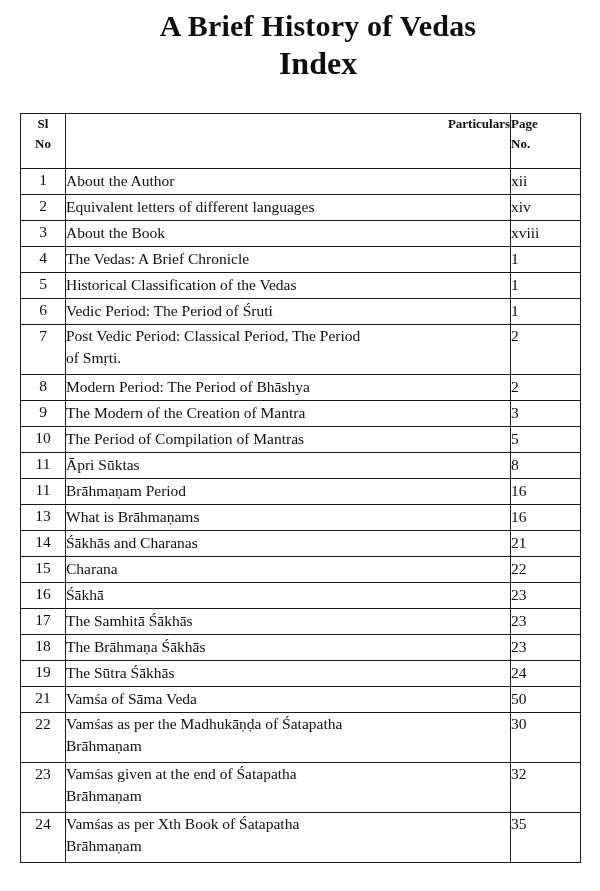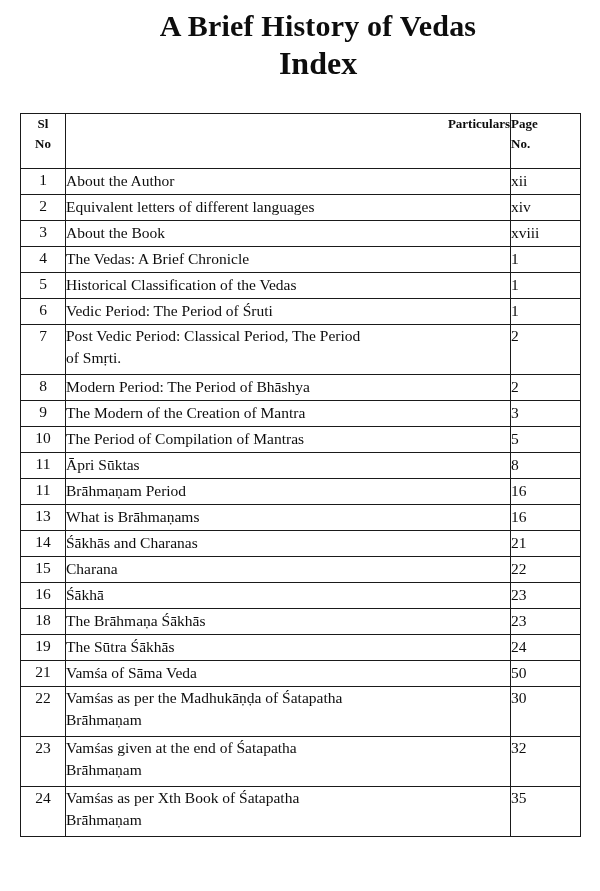--- a/index.html
+++ b/index.html
@@ -254,20 +254,27 @@
             <td class="d-page">22</td>
           </tr>
           <tr class="r-1">
             <td class="d-sl">16</td>
             <td class="d-part">
               <span class="line">Śākhā</span>
             </td>
             <td class="d-page">23</td>
           </tr>
           <tr class="r-1">
+            <td class="d-sl">17</td>
+            <td class="d-part">
+              <span class="line">The Samhitā Śākhās</span>
+            </td>
+            <td class="d-page">23</td>
+          </tr>
+          <tr class="r-1">
             <td class="d-sl">18</td>
             <td class="d-part">
               <span class="line">The Brāhmaṇa Śākhās</span>
             </td>
             <td class="d-page">23</td>
           </tr>
           <tr class="r-1">
             <td class="d-sl">19</td>
             <td class="d-part">
               <span class="line">The Sūtra Śākhās</span>

